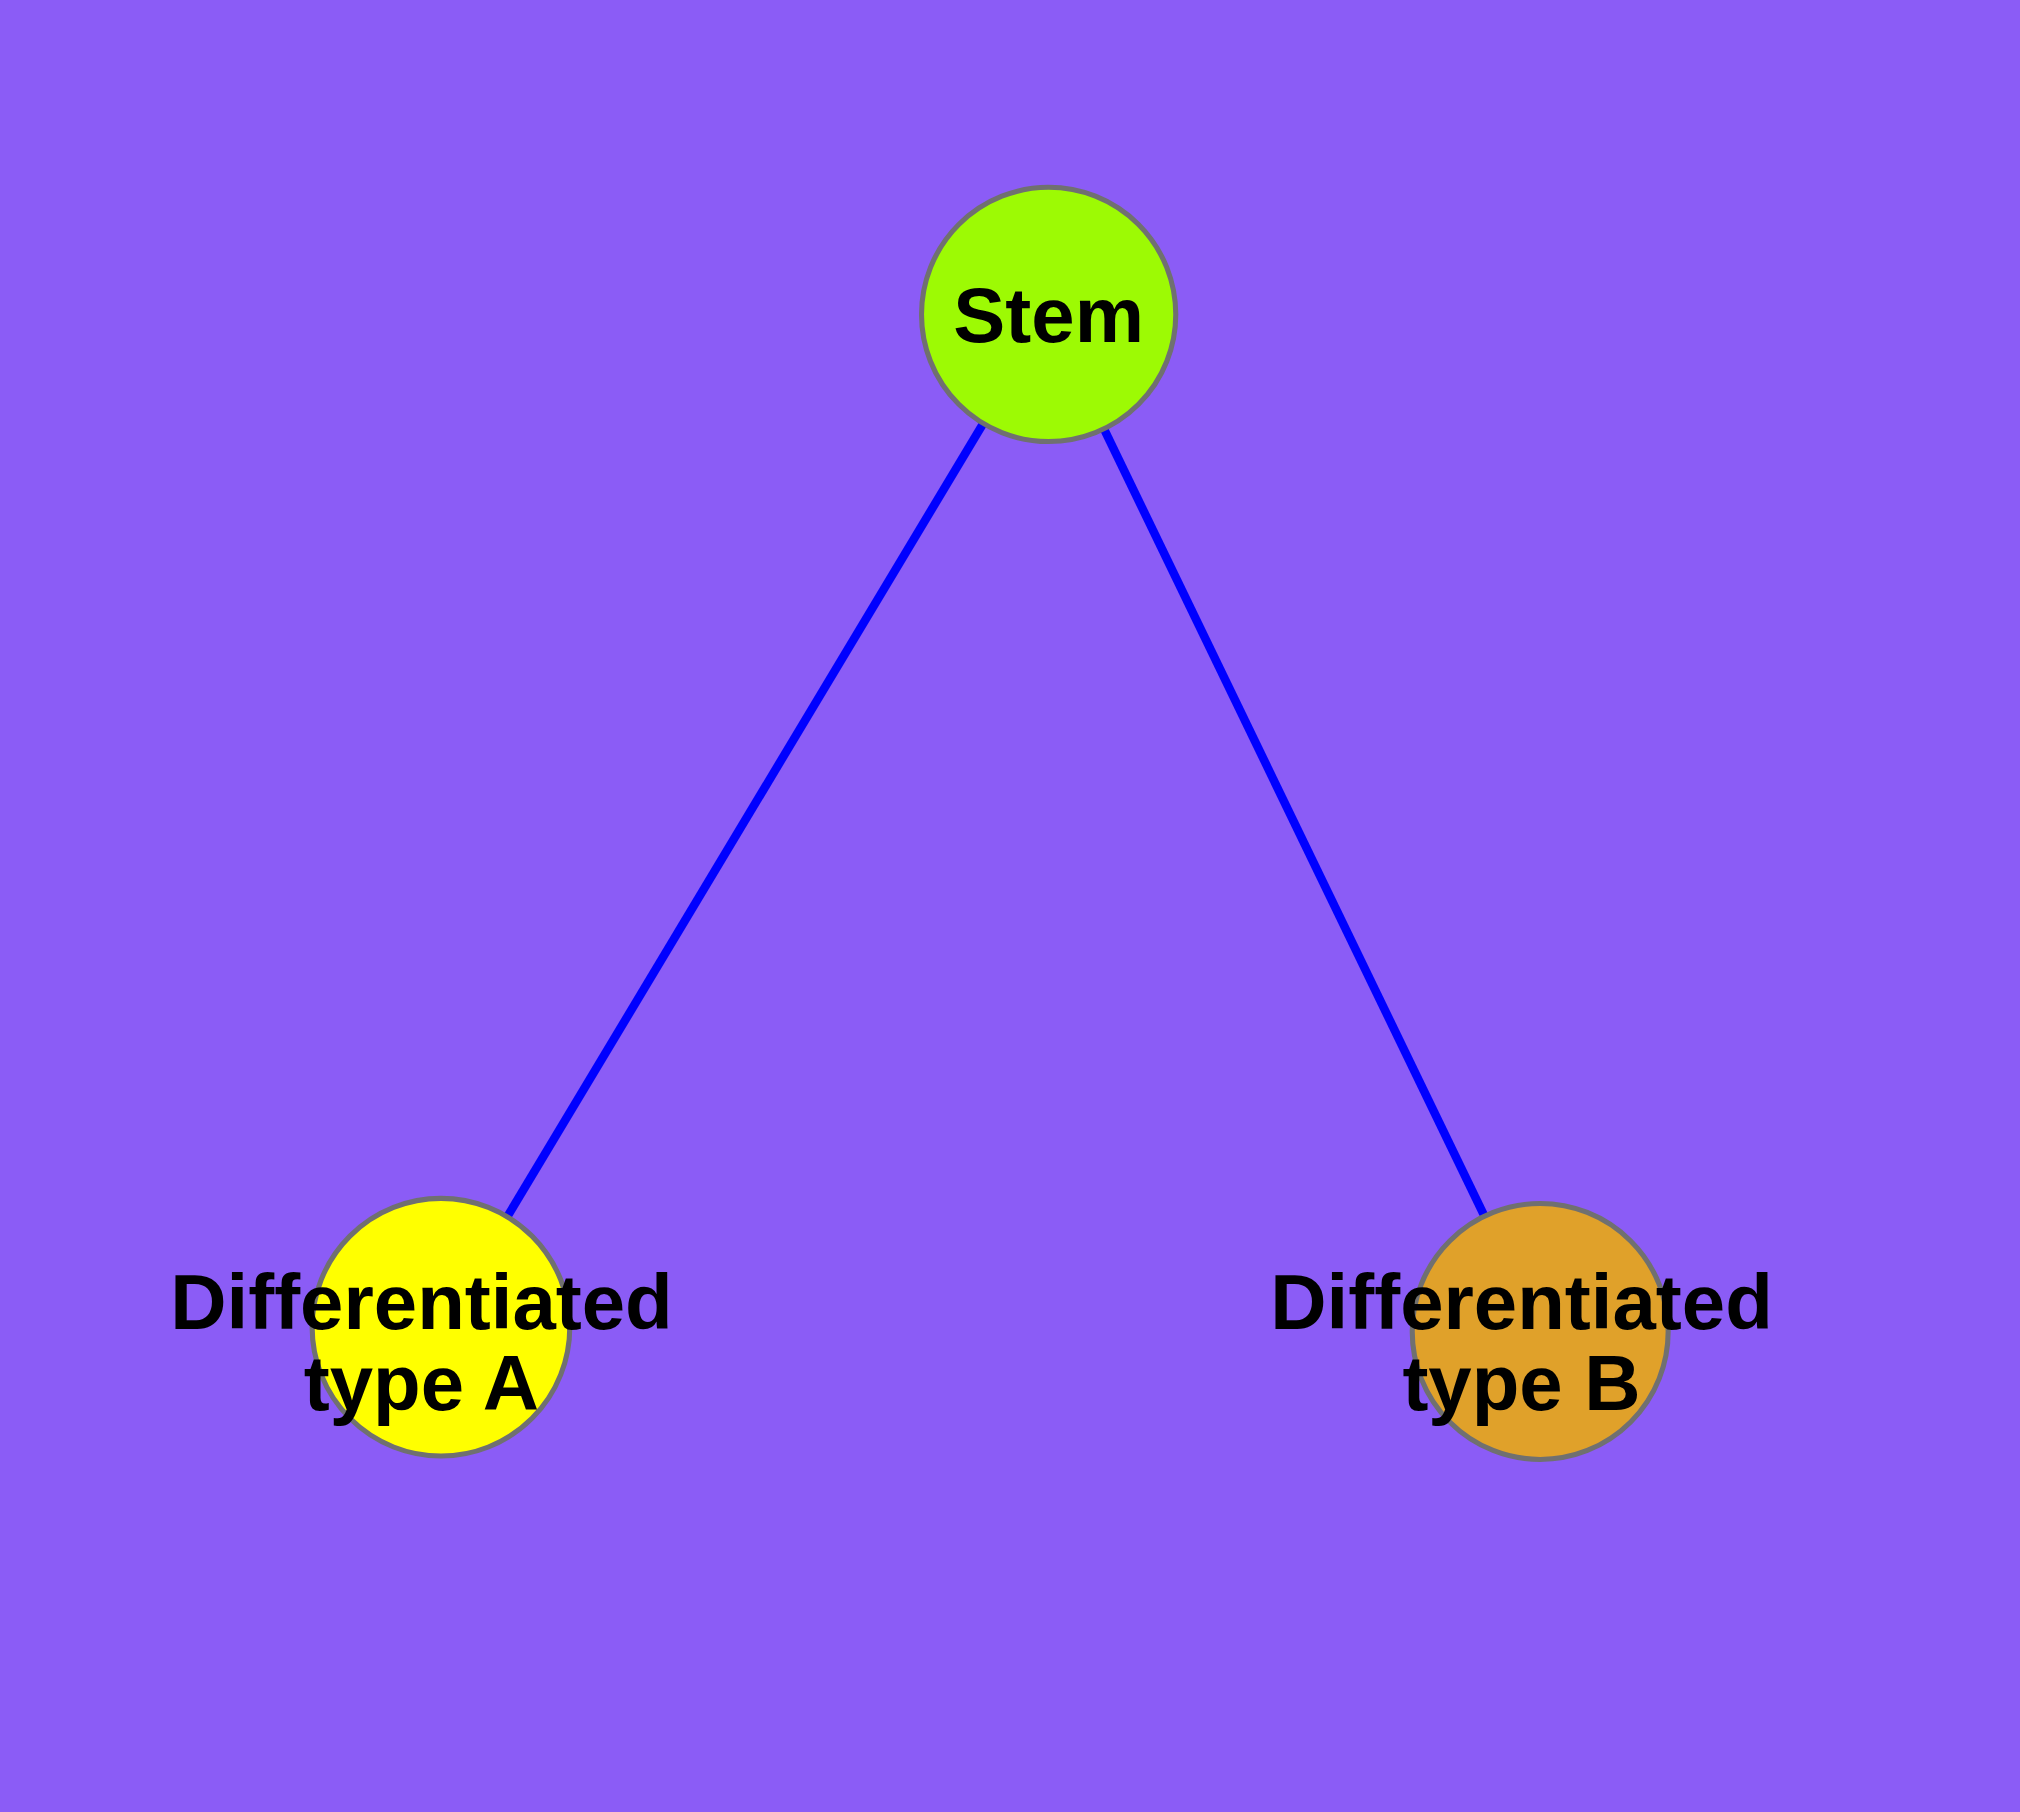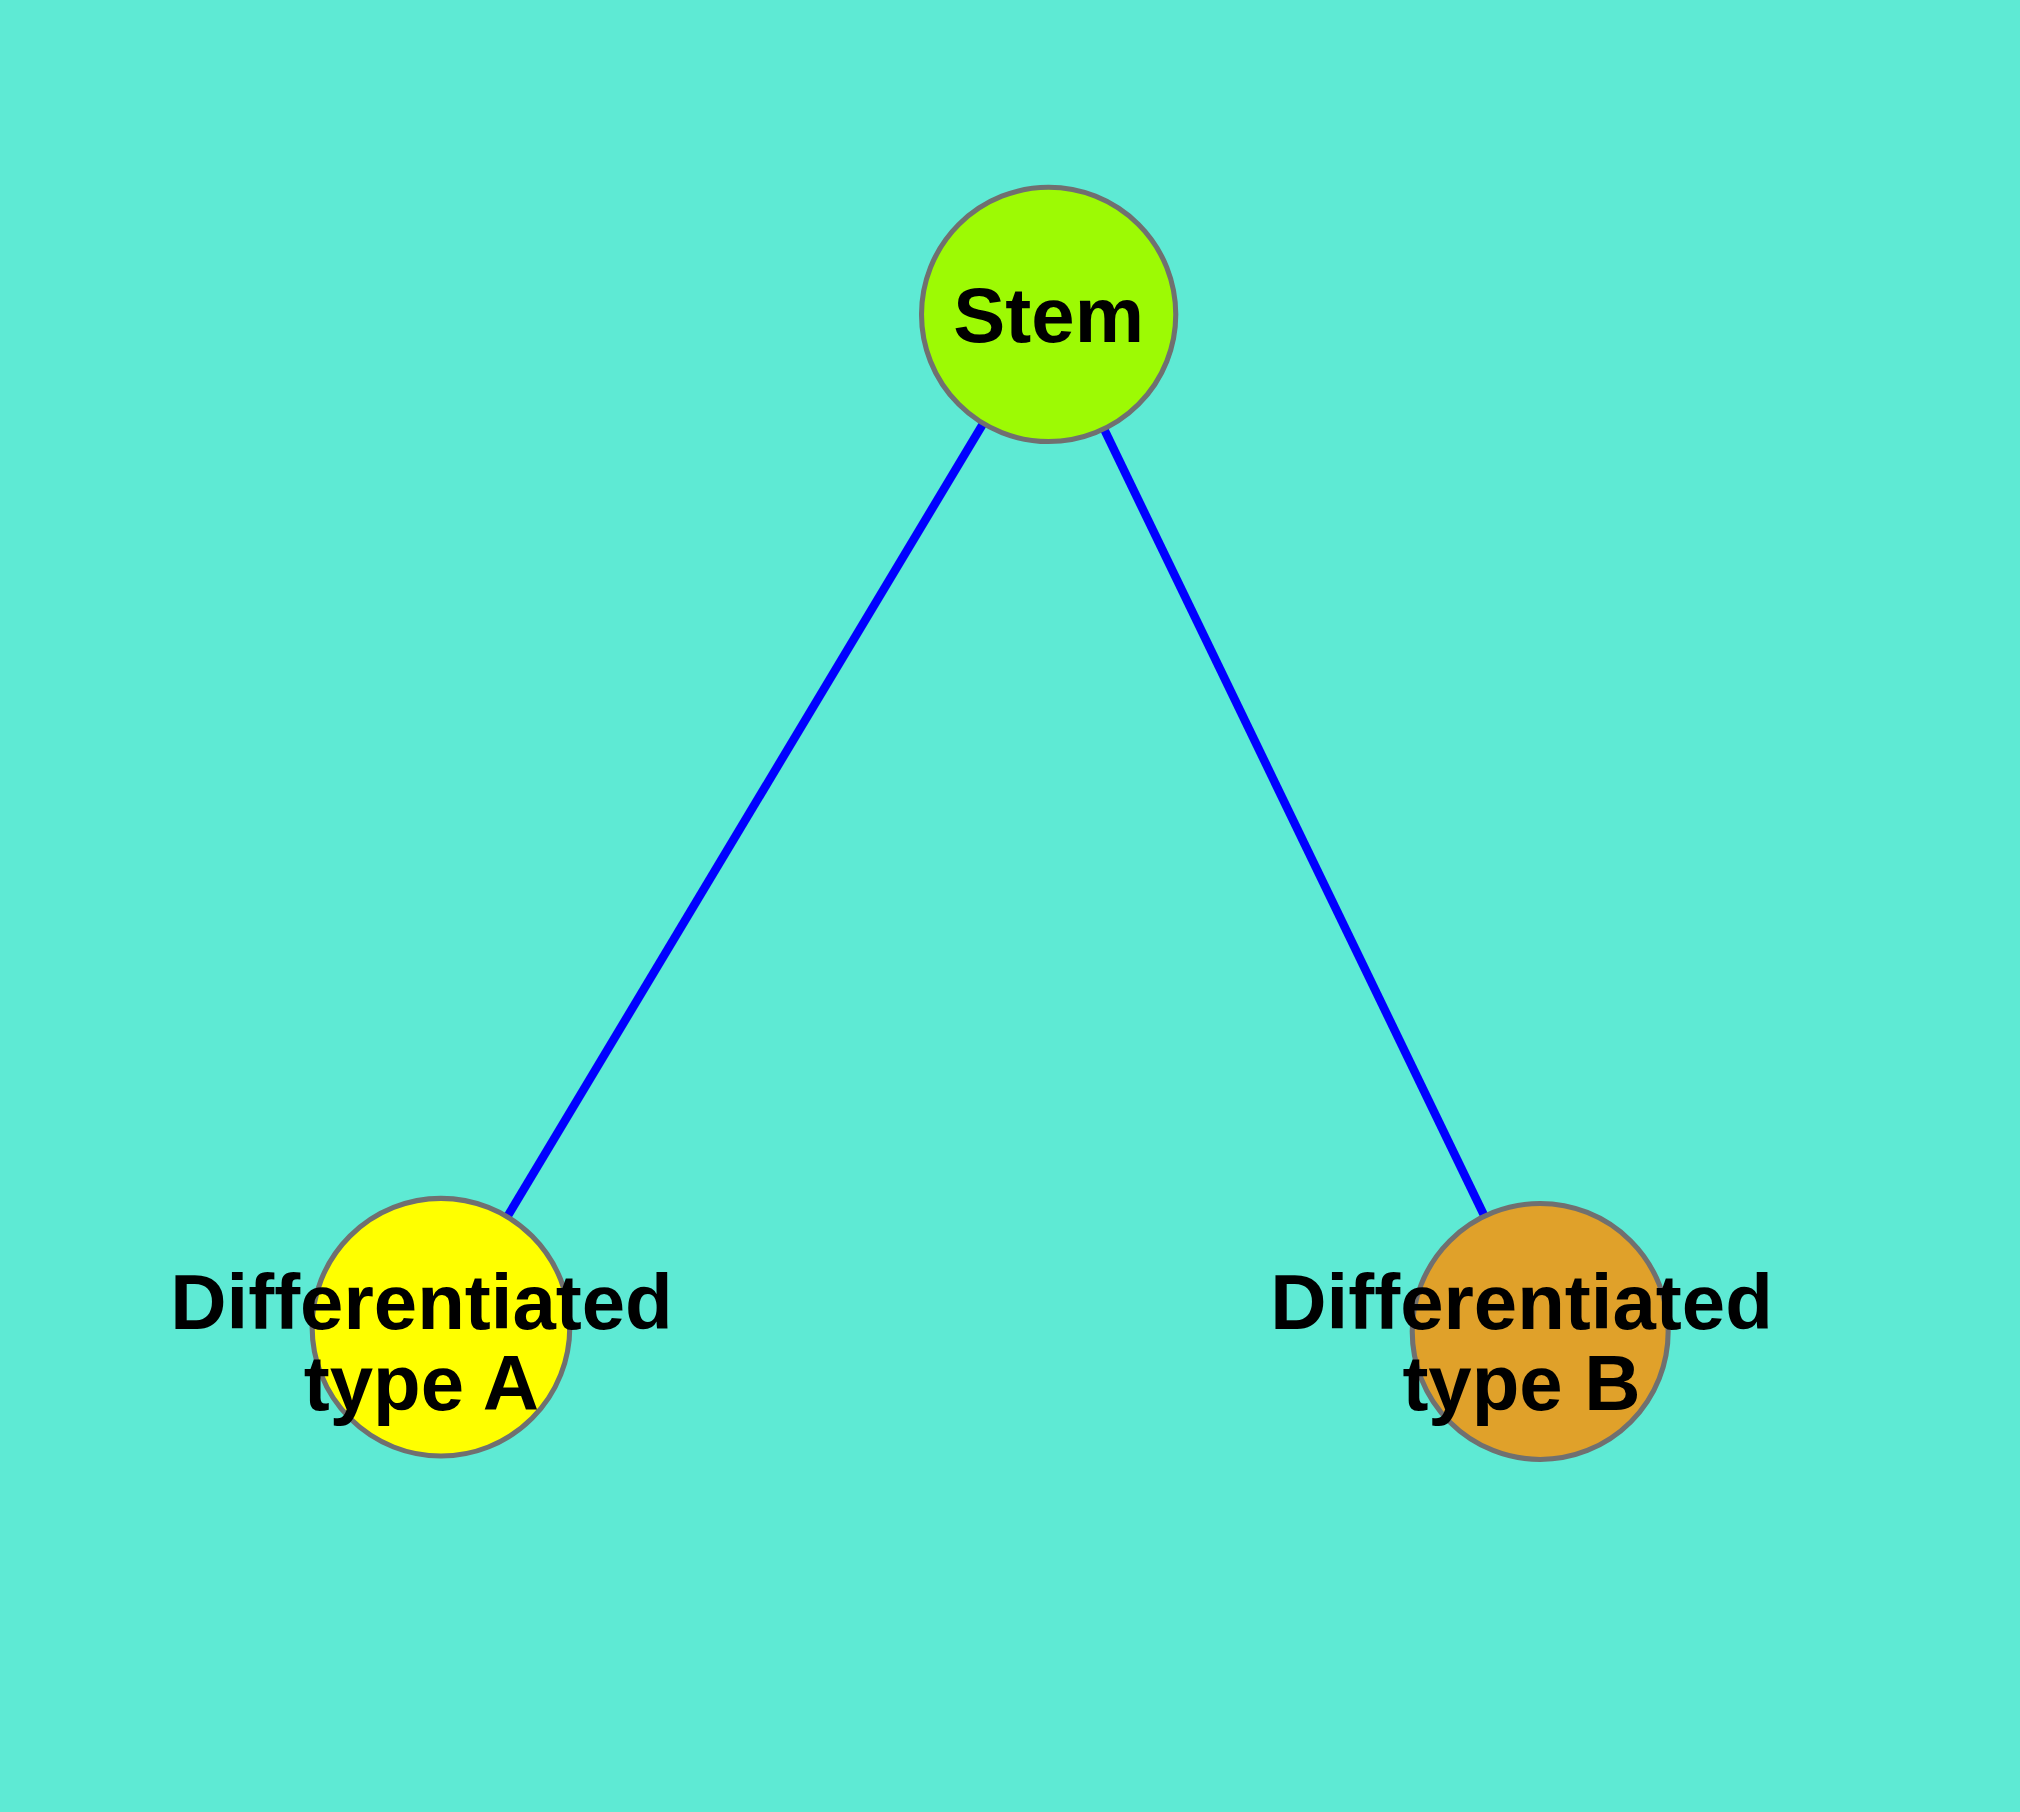--- a/index.html
+++ b/index.html
@@ -4,21 +4,21 @@
 <style>
   html, body {
     margin: 0;
     padding: 0;
     background: #ffffff;
   }
   #canvas {
     position: relative;
     width: 2021px;
     height: 1812px;
-    background: #5eead4;
+    background: #8b5cf6;
     overflow: hidden;
     font-family: "Liberation Sans", sans-serif;
   }
   #graph-svg {
     position: absolute;
     top: 0;
     left: 0;
     width: 2021px;
     height: 1812px;
     display: block;

